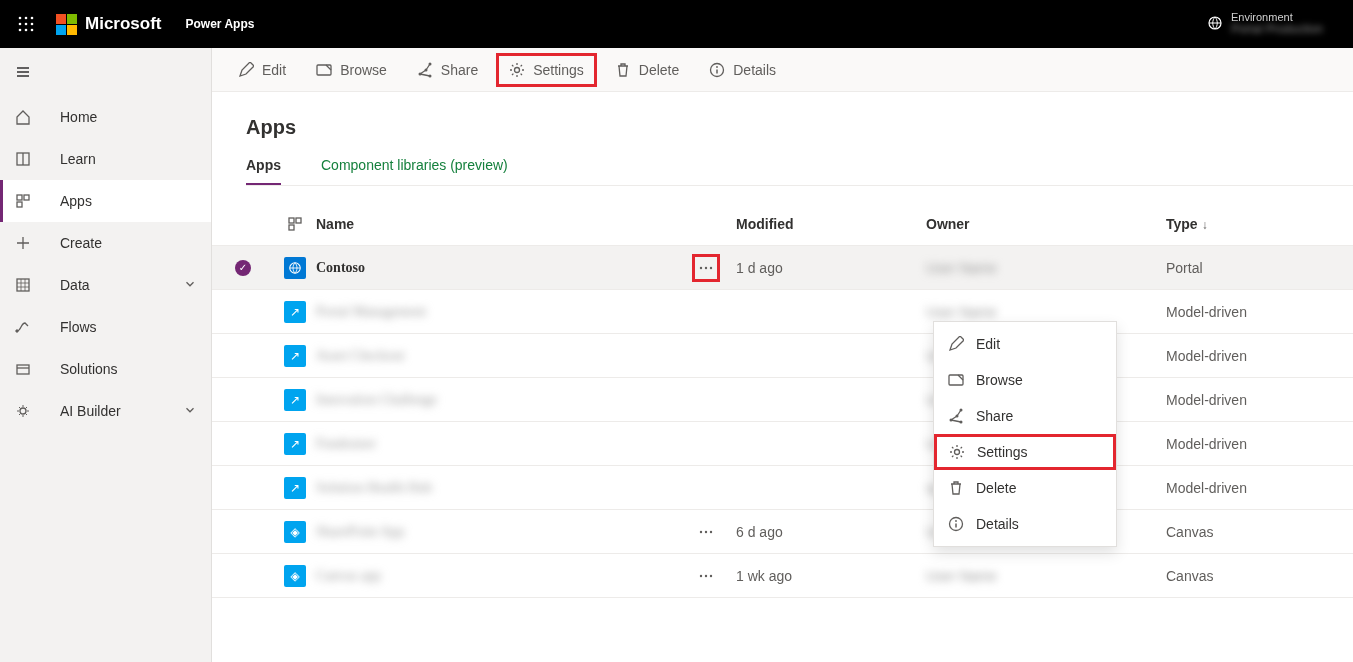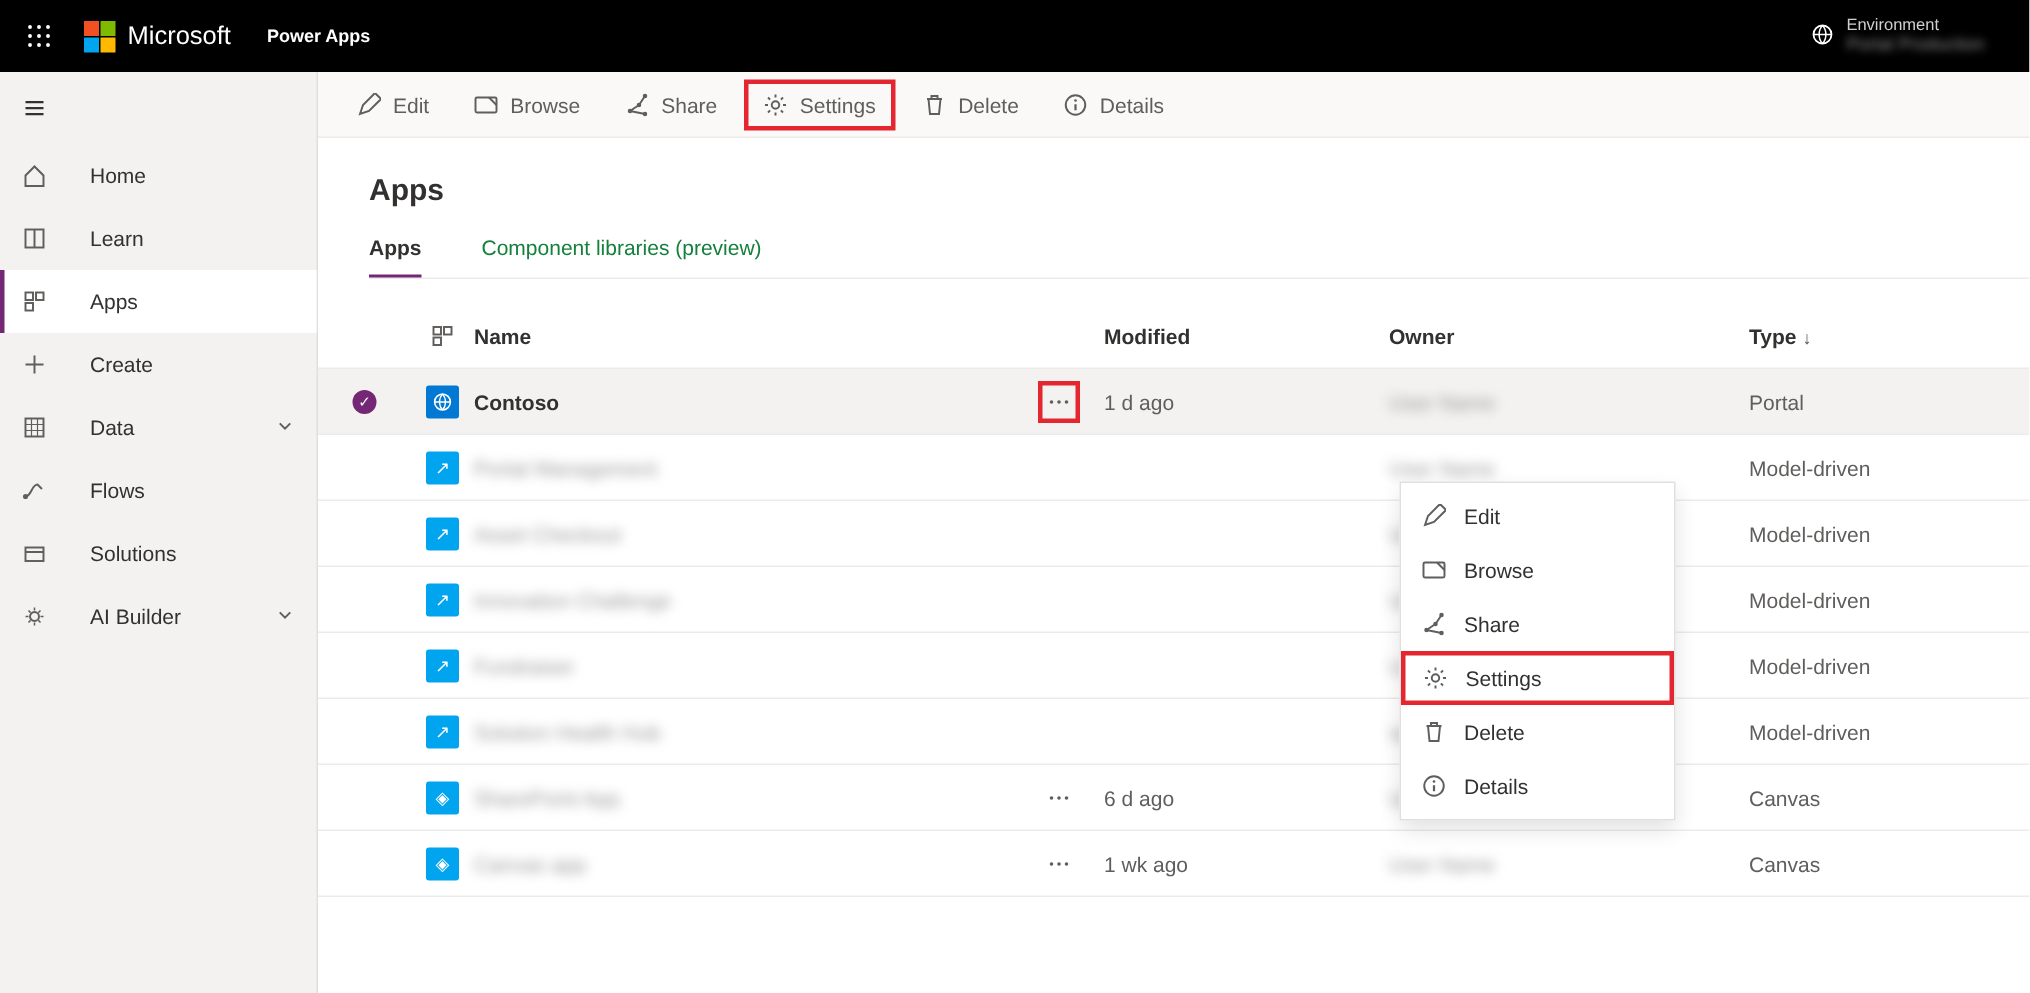--- a/index.html
+++ b/index.html
@@ -8,21 +8,21 @@
 
   
   .topbar { height:48px; background:#000; color:#fff; display:flex; align-items:center; padding:0 10px; }
   .waffle { width:32px; height:32px; display:flex; align-items:center; justify-content:center; cursor:pointer; }
   .msft-logo { display:flex; align-items:center; margin-left:14px; gap:8px; }
   .msft-squares { display:grid; grid-template-columns:10px 10px; grid-template-rows:10px 10px; gap:1px; }
   .msft-squares span:nth-child(1){background:#f25022;} 
   .msft-squares span:nth-child(2){background:#7fba00;}
   .msft-squares span:nth-child(3){background:#00a4ef;}
   .msft-squares span:nth-child(4){background:#ffb900;}
-  .msft-word { font-size:17px; font-weight:400; color:#fff; }
+  .msft-word { font-size:17px; font-weight:700; color:#fff; }
   .prodname { margin-left:24px; font-size:12px; font-weight:600; }
   .topbar-spacer { flex:1; }
   .env-wrap { display:flex; align-items:center; gap:8px; margin-right:20px; }
   .env-label-block { display:flex; flex-direction:column; line-height:1.1; }
   .env-small { font-size:11px; color:#d0d0d0; }
   .env-name { font-size:12px; color:#888; filter:blur(3px); }
 
   
   .shell { display:flex; height:calc(100% - 48px); }
   .sidebar { width:212px; background:#f3f2f1; border-right:1px solid #e1dfdd; padding-top:0; }
@@ -54,21 +54,21 @@
   .thead .th-owner { grid-column:6; }
   .thead .th-type { grid-column:7; }
   .trow { border-bottom:1px solid #edebe9; color:#605e5c; }
   .trow.selected { background:#f3f2f1; }
   .sel-col { display:flex; justify-content:center; }
   .sel-check { width:16px; height:16px; border-radius:50%; background:#742774; display:flex; align-items:center; justify-content:center; color:#fff; font-size:10px; }
   .app-icon { width:22px; height:22px; background:#0078d4; border-radius:2px; display:flex; align-items:center; justify-content:center; color:#fff; font-size:12px; }
   .app-icon.md { background:#00a4ef; }
   .app-icon.canvas { background:#00a4ef; }
   .app-icon.portal { background:#0078d4; }
-  .name-cell { color:#323130; }
+  .name-cell { color:#323130;font-family:Liberation Serif, serif; }
   .name-cell.strong { font-weight:600; }
   .blur { filter:blur(4px); color:#999; }
   .more-col { display:flex; justify-content:center; }
   .more-btn { width:28px; height:28px; display:flex; align-items:center; justify-content:center; cursor:pointer; border:2px solid transparent; color:#605e5c; }
   .more-btn.highlight { border:3px solid #e3262f; }
   .owner-blur { filter:blur(4px); color:#999; }
 
   
   .ctx-menu { position:absolute; left:721px; top:273px; width:184px; background:#fff; border:1px solid #e1dfdd; box-shadow:0 6px 14px rgba(0,0,0,0.12); padding:4px 0; z-index:50; }
   .ctx-item { display:flex; align-items:center; gap:12px; height:36px; padding:0 12px; cursor:pointer; color:#323130; border:2px solid transparent; }

